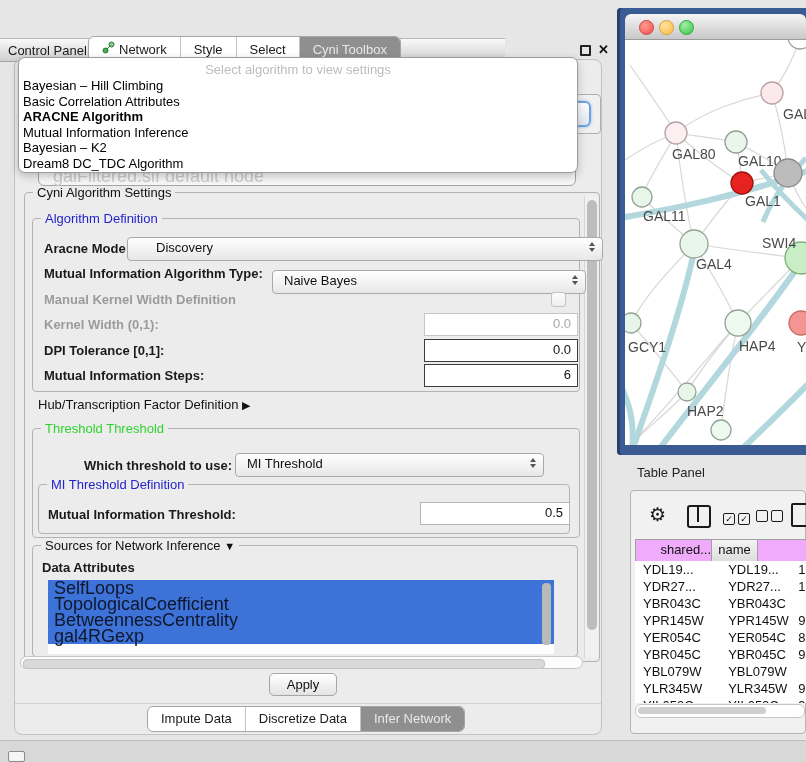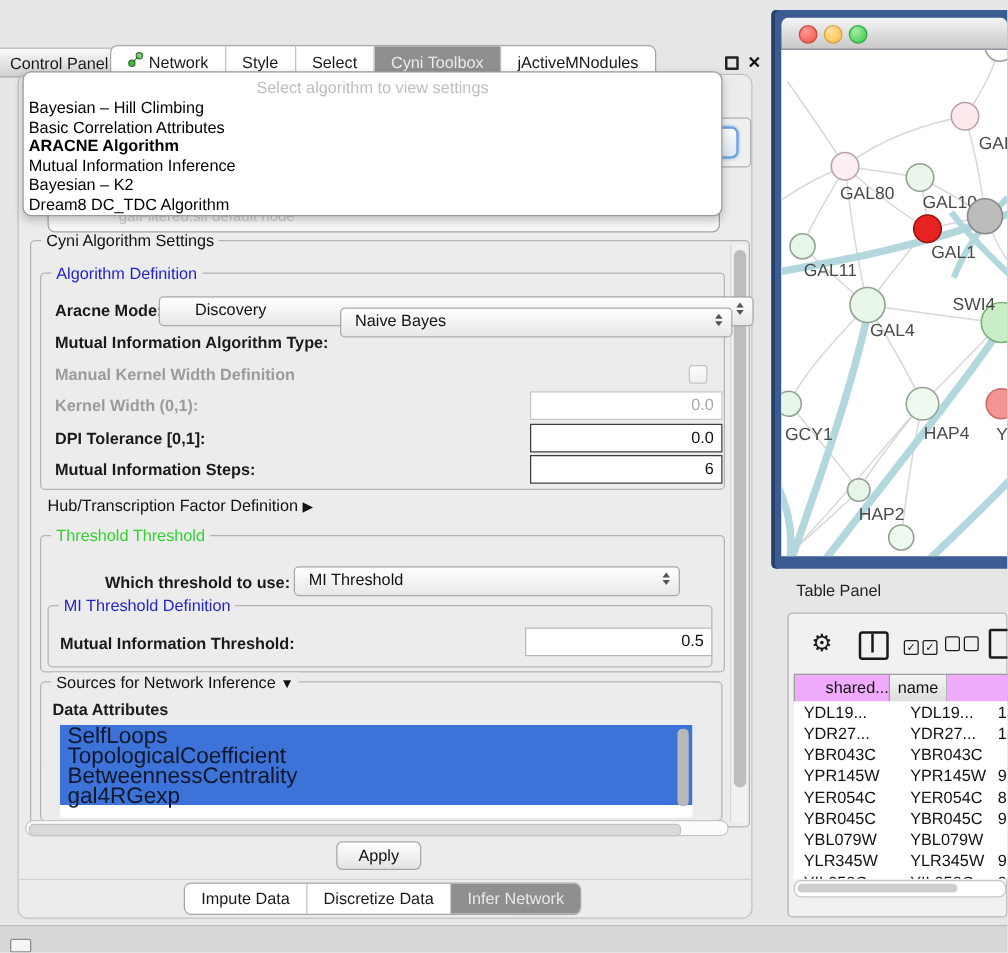--- a/index.html
+++ b/index.html
@@ -33,21 +33,21 @@
     border:1px solid #9b9b9b;border-radius:7px;box-shadow:0 3px 8px rgba(0,0,0,.22);z-index:30;padding-top:3px;}
   .algo-ph{text-align:center;color:#bdbdbd;font-size:13px;height:17px;line-height:17px;}
   .algo-item{font-size:13px;line-height:15.5px;padding-left:4px;color:#000;white-space:nowrap;}
   .algo-item.bold{font-weight:bold;}
 
   
   .combo-frag{left:553px;top:94px;width:48px;height:40px;border:1px solid #b0b0b0;border-radius:4px;background:#f0f0f0;z-index:5;}
   .combo-frag-spin{left:572px;top:101px;width:19px;height:26px;border:2px solid #6fa3e0;border-radius:6px;
     background:linear-gradient(#fdfdfd,#dfe7f2);box-shadow:0 0 3px #8ab4e8;z-index:6;}
   .occluded-combo{left:38px;top:150px;width:538px;height:36px;border:1px solid #a5a5a5;border-radius:6px;background:#f6f6f6;z-index:2;}
-  .occluded-text{left:14px;top:15px;font-size:12px;color:#c9c9c9;position:absolute;margin-left:42px;}
+  .occluded-text{left:14px;top:15px;font-size:18px;color:#c9c9c9;position:absolute;}
 
   
   .group{border:1px solid #b3b3b3;border-radius:4px;}
   .gtitle{position:absolute;top:-8px;left:8px;background:#ececec;padding:0 4px;font-size:13px;white-space:nowrap;}
   .blue{color:#2323cc;} .green{color:#2fd32f;}
 
   .settings-group{left:24px;top:192px;width:576px;height:470px;}
   .alg-group{left:32px;top:218px;width:548px;height:174px;}
   .thr-group{left:32px;top:428px;width:548px;height:110px;}
   .mi-group{left:38px;top:484px;width:532px;height:50px;background:#ececec;}
@@ -146,23 +146,20 @@
     </div>
     <div class="tab">
         <span>Style</span>
       </div>
     <div class="tab">
         <span>Select</span>
       </div>
     <div class="tab sel">
         <span>Cyni Toolbox</span>
       </div>
-    <div class="tab">
-        <span>jActiveMNodules</span>
-      </div>
   </div>
 </div>
 
 <div class="abs content-panel"></div>
 
 <div class="abs combo-frag"></div>
 <div class="abs combo-frag-spin"></div>
 <div class="abs occluded-combo">
   <span class="occluded-text">galFiltered.sif default node</span>
 </div>
@@ -191,21 +188,21 @@
 </div>
 <span class="flabel" style="left:44px;top:241px;">Aracne Mode:</span>
 <div class="combo" style="left:127px;top:237px;width:446px;padding-left:28px;">
   <span>Discovery</span>
   <span class="arrows">
       <div class="tri-up"></div>
       <div class="tri-dn"></div>
     </span>
 </div>
 <span class="flabel" style="left:44px;top:266px;">Mutual Information Algorithm Type:</span>
-<div class="combo" style="left:272px;top:246px;width:301px;">
+<div class="combo" style="left:272px;top:270px;width:301px;">
   <span>Naive Bayes</span>
   <span class="arrows">
       <div class="tri-up"></div>
       <div class="tri-dn"></div>
     </span>
 </div>
 <span class="flabel dis" style="left:44px;top:292px;">Manual Kernel Width Definition</span>
 <div class="checkbox" style="left:551px;top:292px;"></div>
 <span class="flabel dis" style="left:44px;top:317px;">Kernel Width (0,1):</span>
 <div class="tfield dis" style="left:424px;top:313px;width:146px;">0.0</div>

